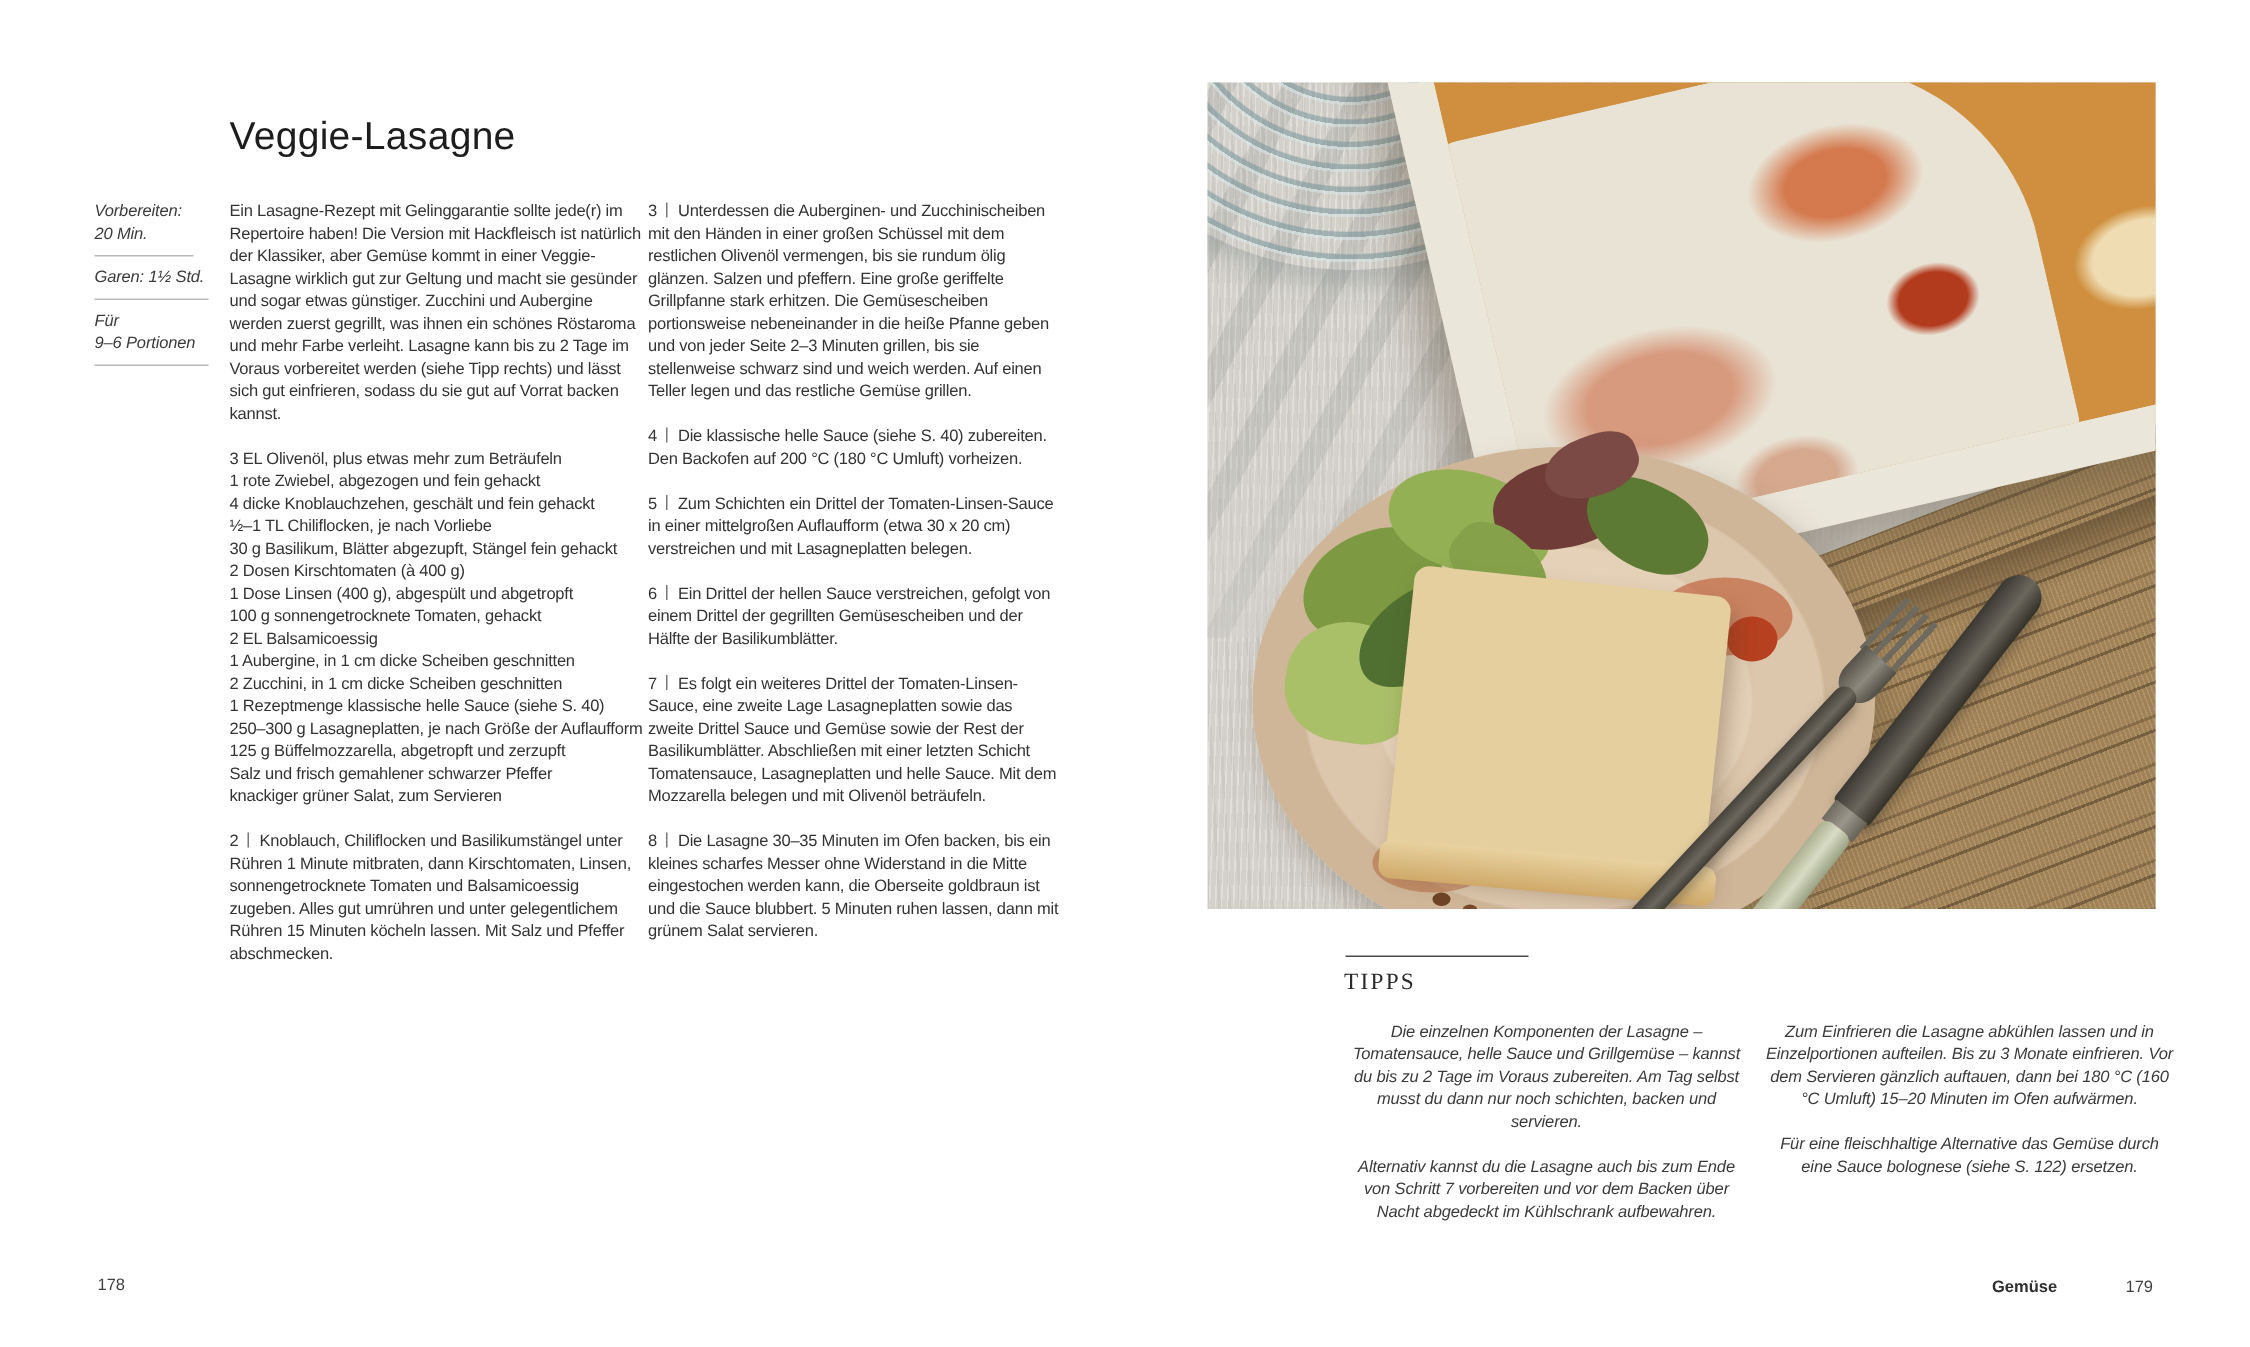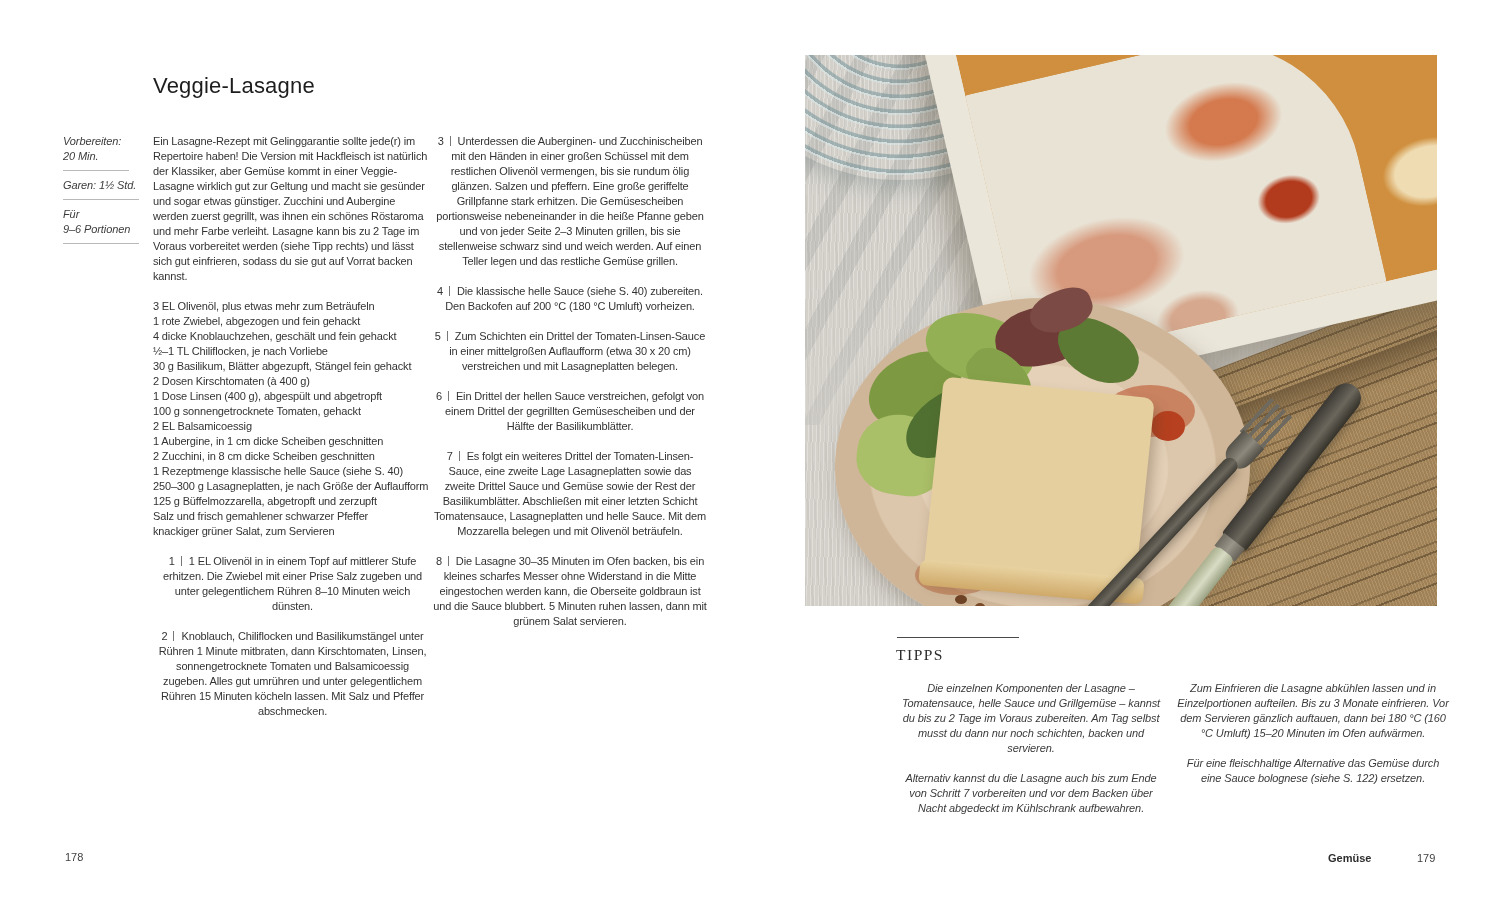--- a/index.html
+++ b/index.html
@@ -3,30 +3,30 @@
 <meta charset="utf-8">
 <style>
   html,body{margin:0;padding:0;}
   body{
     width:1500px;height:898px;position:relative;background:#ffffff;
     font-family:"Liberation Sans",sans-serif;color:#333;overflow:hidden;
     -webkit-font-smoothing:antialiased;
   }
   .abs{position:absolute;}
   
-  .title{left:153px;top:58px;font-size:22px;letter-spacing:.2px;color:#1d1d1d;font-weight:500;}
+  .title{left:153px;top:58px;font-size:26px;letter-spacing:.2px;color:#1d1d1d;font-weight:500;}
   .sidebar{left:63px;top:134px;width:80px;font-size:11px;line-height:15px;color:#3b3b3b;font-style:italic;letter-spacing:-.1px;}
   .meta-rule{border:0;border-top:1px solid #b9b9b9;margin:6px 0 7px 0;}
   .col{font-size:11px;line-height:15px;letter-spacing:-.15px;color:#333;}
   .col1{left:153px;top:134px;width:279px;}
   .col2{left:432px;top:134px;width:276px;}
   .col p{margin:0 0 15px 0;}
   .ing{padding-left:14px;text-indent:-14px;}
   .ing-list{margin:0 0 15px 0;}
-  .step{margin:0 0 15px 0;text-align:center;}
+  .step{margin:0 0 15px 0;}
   .step-sep{display:inline-block;width:1px;height:10px;background:#777;margin:0 7px 0 6px;vertical-align:-1px;}
   .pagenum{font-size:11px;color:#3f3f3f;letter-spacing:0;}
   .footer-label{font-size:11px;font-weight:bold;color:#2e2e2e;}
   
   .tips-rule{left:897px;top:637px;width:122px;border:0;border-top:1px solid #4a4a4a;margin:0;}
   .tips-heading{left:896px;top:646px;font-family:"Liberation Serif",serif;font-size:15.5px;letter-spacing:1.5px;color:#2b2b2b;}
   .tips-col{font-size:11px;line-height:15px;font-style:italic;color:#3b3b3b;letter-spacing:-.1px;text-align:center;}
   .tips-col p{margin:0 0 15px 0;}
   .tips-left{left:897px;top:681px;width:268px;}
   .tips-right{left:1177px;top:681px;width:272px;}
@@ -127,28 +127,27 @@
     <div class="ing">3 EL Olivenöl, plus etwas mehr zum Beträufeln</div>
     <div class="ing">1 rote Zwiebel, abgezogen und fein gehackt</div>
     <div class="ing">4 dicke Knoblauchzehen, geschält und fein gehackt</div>
     <div class="ing">½–1 TL Chiliflocken, je nach Vorliebe</div>
     <div class="ing">30 g Basilikum, Blätter abgezupft, Stängel fein gehackt</div>
     <div class="ing">2 Dosen Kirschtomaten (à 400 g)</div>
     <div class="ing">1 Dose Linsen (400 g), abgespült und abgetropft</div>
     <div class="ing">100 g sonnengetrocknete Tomaten, gehackt</div>
     <div class="ing">2 EL Balsamicoessig</div>
     <div class="ing">1 Aubergine, in 1 cm dicke Scheiben geschnitten</div>
-    <div class="ing">2 Zucchini, in 8 cm dicke Scheiben geschnitten</div>
+    <div class="ing">2 Zucchini, in 1 cm dicke Scheiben geschnitten</div>
     <div class="ing">1 Rezeptmenge klassische helle Sauce (siehe S. 40)</div>
     <div class="ing">250–300 g Lasagneplatten, je nach Größe der Auflaufform</div>
     <div class="ing">125 g Büffelmozzarella, abgetropft und zerzupft</div>
     <div class="ing">Salz und frisch gemahlener schwarzer Pfeffer</div>
     <div class="ing">knackiger grüner Salat, zum Servieren</div>
   </div>
-  <p class="step"><span>1</span><span class="step-sep"></span><span>1 EL Olivenöl in in einem Topf auf mittlerer Stufe erhitzen. Die Zwiebel mit einer Prise Salz zugeben und unter gelegentlichem Rühren 8–10 Minuten weich dünsten.</span></p>
   <p class="step"><span>2</span><span class="step-sep"></span><span>Knoblauch, Chiliflocken und Basilikumstängel unter Rühren 1 Minute mitbraten, dann Kirschtomaten, Linsen, sonnengetrocknete Tomaten und Balsamicoessig zugeben. Alles gut umrühren und unter gelegentlichem Rühren 15 Minuten köcheln lassen. Mit Salz und Pfeffer abschmecken.</span></p>
 </div>
 
 <div class="abs col col2">
   <p class="step"><span>3</span><span class="step-sep"></span><span>Unterdessen die Auberginen- und Zucchinischeiben mit den Händen in einer großen Schüssel mit dem restlichen Olivenöl vermengen, bis sie rundum ölig glänzen. Salzen und pfeffern. Eine große geriffelte Grillpfanne stark erhitzen. Die Gemüsescheiben portionsweise nebeneinander in die heiße Pfanne geben und von jeder Seite 2–3 Minuten grillen, bis sie stellenweise schwarz sind und weich werden. Auf einen Teller legen und das restliche Gemüse grillen.</span></p>
   <p class="step"><span>4</span><span class="step-sep"></span><span>Die klassische helle Sauce (siehe S. 40) zubereiten. Den Backofen auf 200 °C (180 °C Umluft) vorheizen.</span></p>
   <p class="step"><span>5</span><span class="step-sep"></span><span>Zum Schichten ein Drittel der Tomaten-Linsen-Sauce in einer mittelgroßen Auflaufform (etwa 30 x 20 cm) verstreichen und mit Lasagneplatten belegen.</span></p>
   <p class="step"><span>6</span><span class="step-sep"></span><span>Ein Drittel der hellen Sauce verstreichen, gefolgt von einem Drittel der gegrillten Gemüsescheiben und der Hälfte der Basilikumblätter.</span></p>
   <p class="step"><span>7</span><span class="step-sep"></span><span>Es folgt ein weiteres Drittel der Tomaten-Linsen-Sauce, eine zweite Lage Lasagneplatten sowie das zweite Drittel Sauce und Gemüse sowie der Rest der Basilikumblätter. Abschließen mit einer letzten Schicht Tomatensauce, Lasagneplatten und helle Sauce. Mit dem Mozzarella belegen und mit Olivenöl beträufeln.</span></p>
   <p class="step"><span>8</span><span class="step-sep"></span><span>Die Lasagne 30–35 Minuten im Ofen backen, bis ein kleines scharfes Messer ohne Widerstand in die Mitte eingestochen werden kann, die Oberseite goldbraun ist und die Sauce blubbert. 5 Minuten ruhen lassen, dann mit grünem Salat servieren.</span></p>

